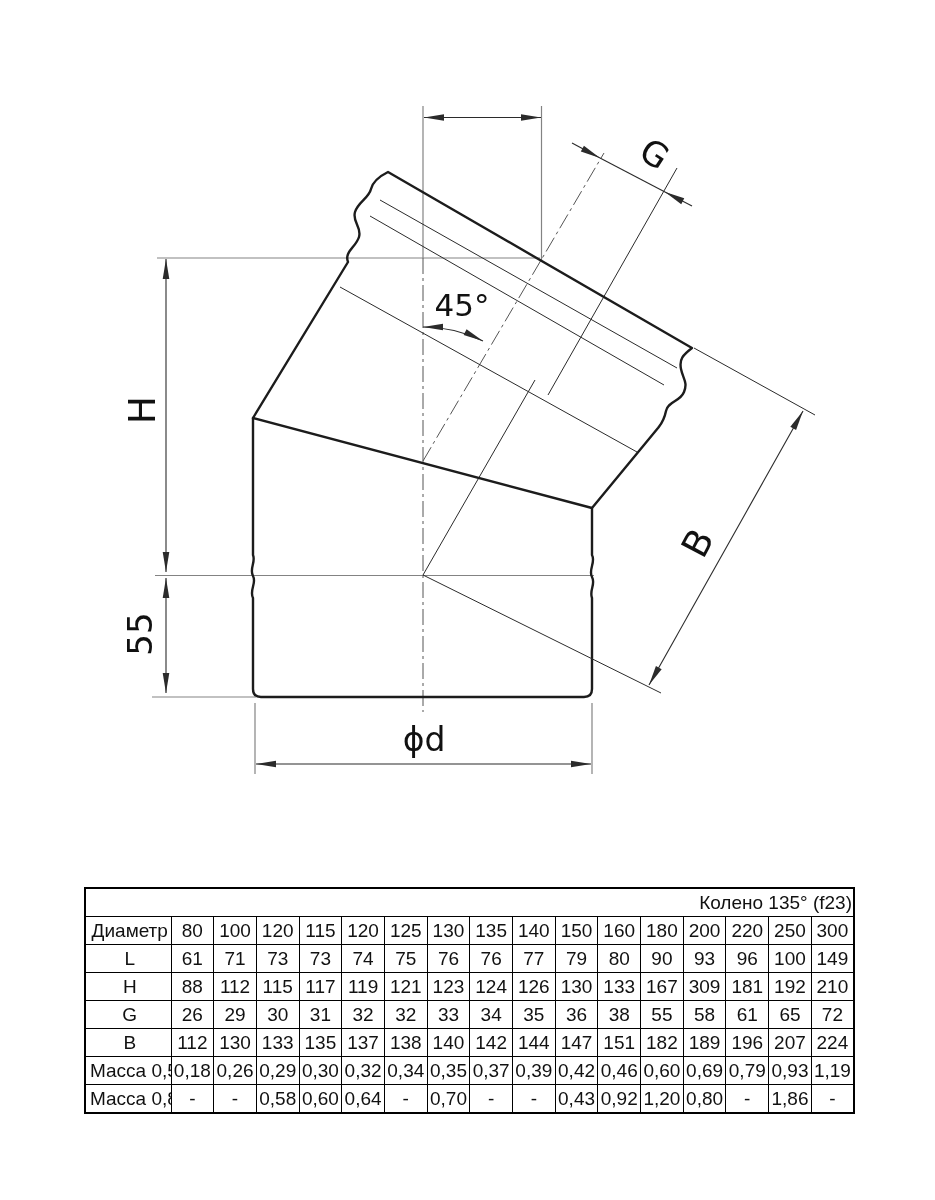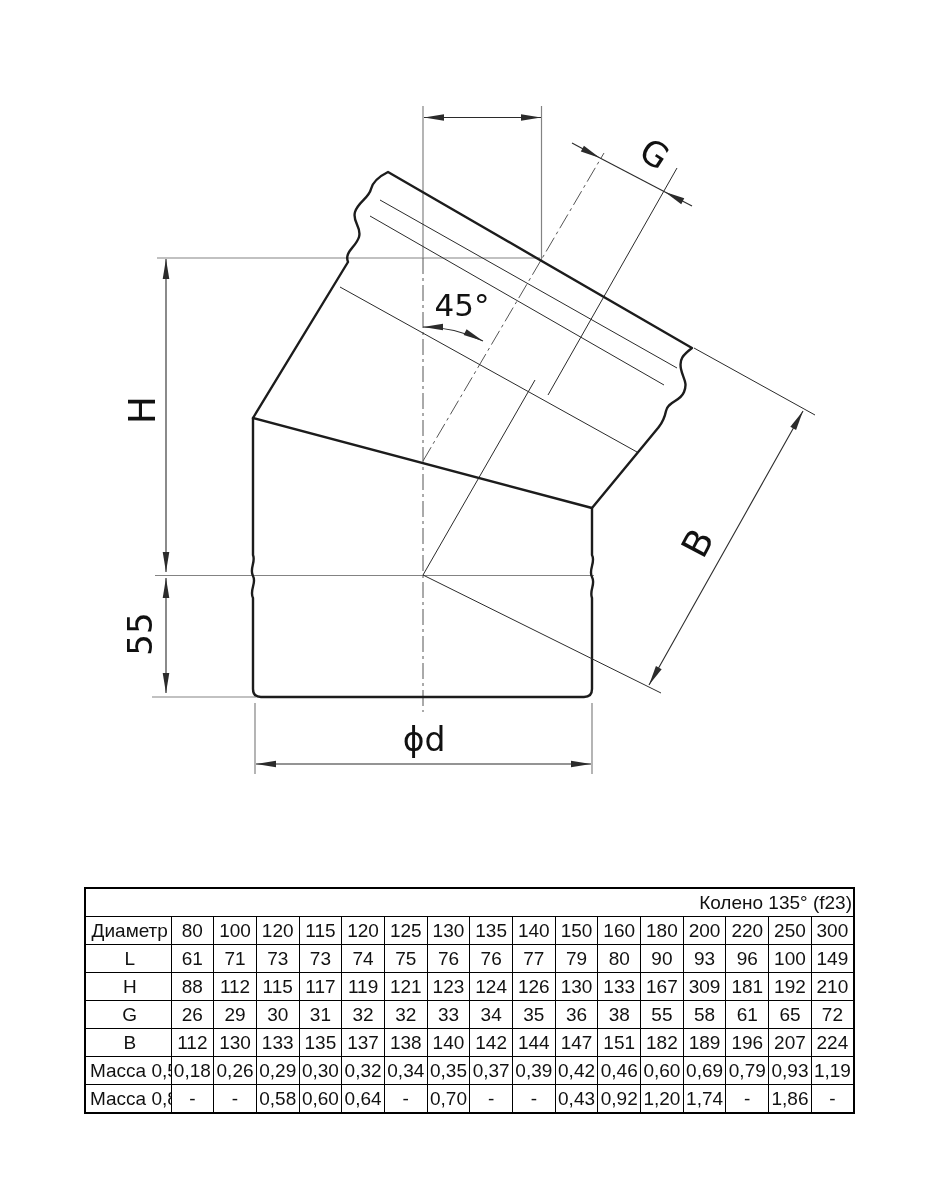--- a/index.html
+++ b/index.html
@@ -250,19 +250,19 @@
         <td class="val">0,58</td>
         <td class="val">0,60</td>
         <td class="val">0,64</td>
         <td class="val">-</td>
         <td class="val">0,70</td>
         <td class="val">-</td>
         <td class="val">-</td>
         <td class="val">0,43</td>
         <td class="val">0,92</td>
         <td class="val">1,20</td>
-        <td class="val">1,74</td>
+        <td class="val">0,80</td>
         <td class="val">-</td>
         <td class="val">1,86</td>
         <td class="val">-</td>
       </tr>
     </tbody>
   </table>
 
 </body></html>

